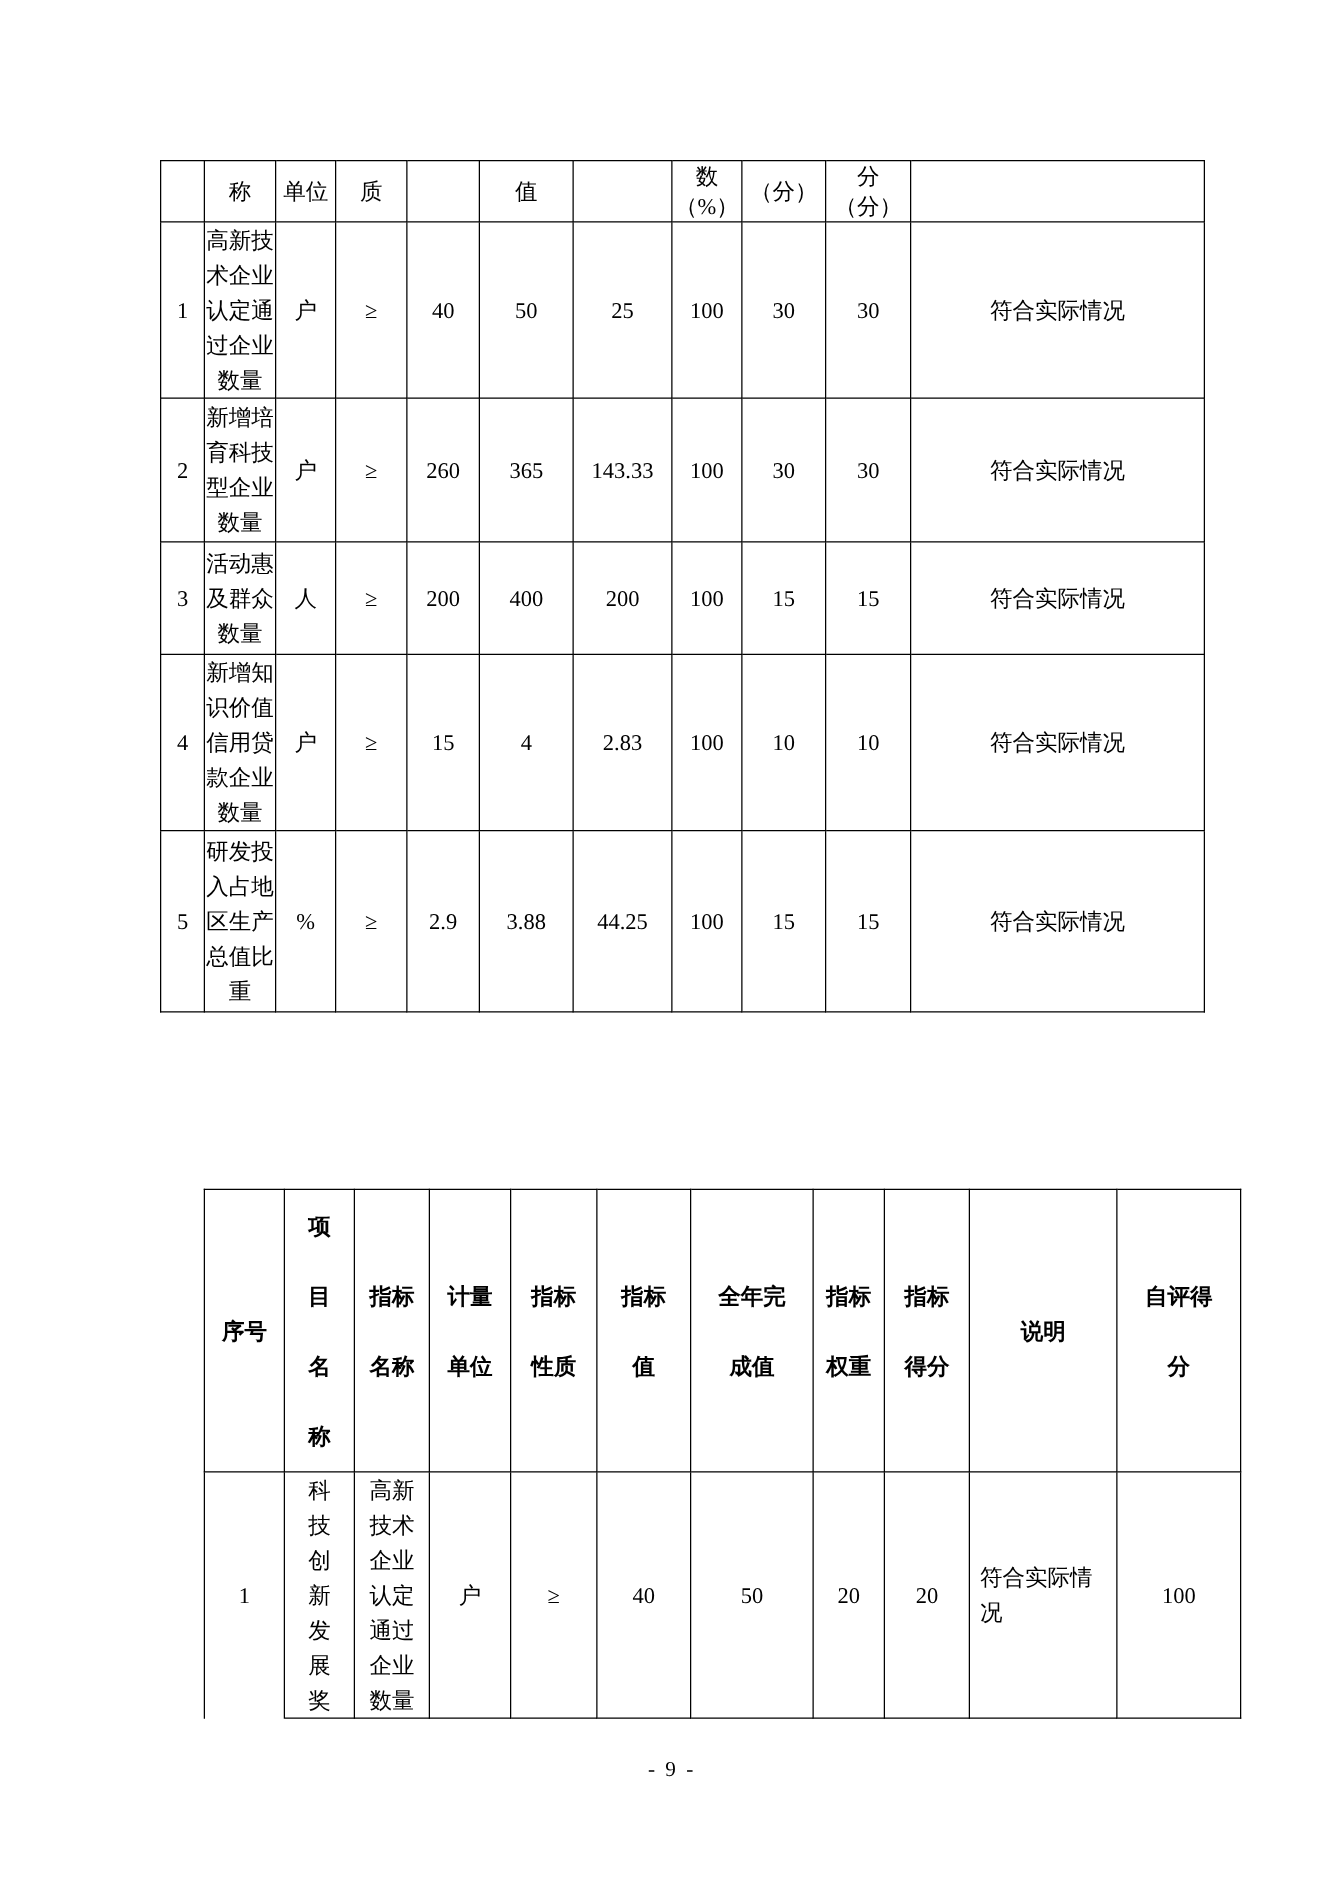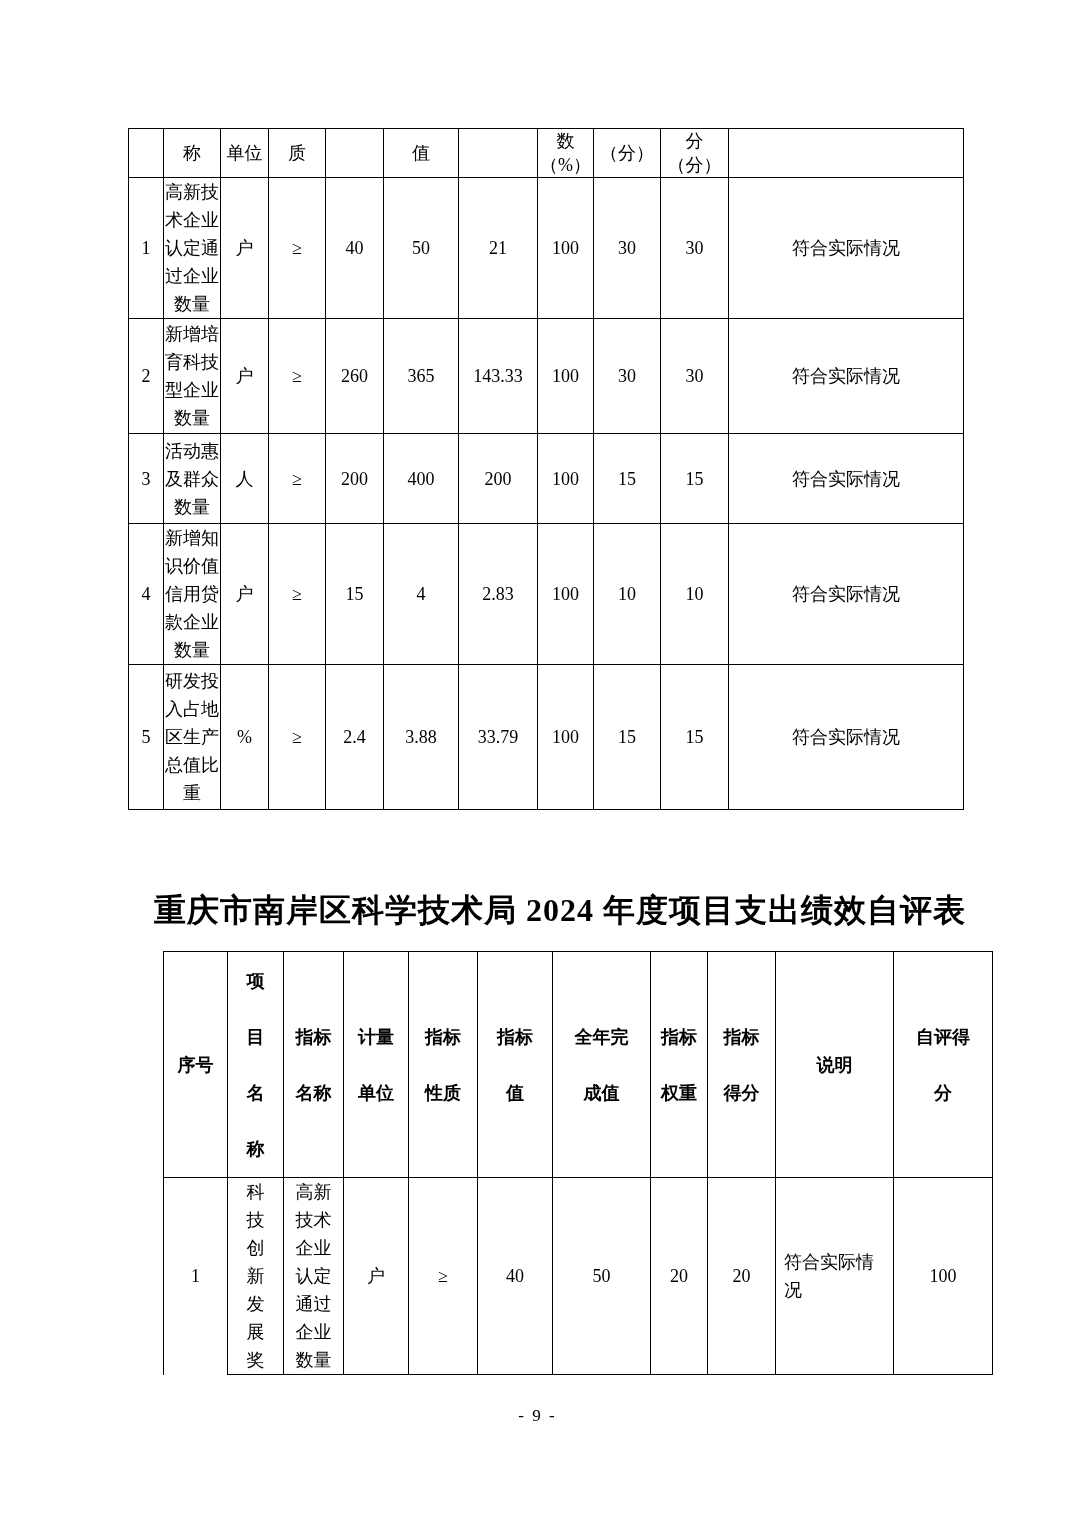--- a/index.html
+++ b/index.html
@@ -113,21 +113,21 @@
       <td>1</td>
       <td>高新技
 术企业
 认定通
 过企业
 数量</td>
       <td>户</td>
       <td>≥</td>
       <td>40</td>
       <td>50</td>
-      <td>21</td>
+      <td>25</td>
       <td>100</td>
       <td>30</td>
       <td>30</td>
       <td>符合实际情况</td>
     </tr>
     <tr class="r2">
       <td>2</td>
       <td>新增培
 育科技
 型企业
@@ -176,32 +176,31 @@
     </tr>
     <tr class="r5">
       <td>5</td>
       <td>研发投
 入占地
 区生产
 总值比
 重</td>
       <td>%</td>
       <td>≥</td>
-      <td>2.4</td>
+      <td>2.9</td>
       <td>3.88</td>
-      <td>33.79</td>
+      <td>44.25</td>
       <td>100</td>
       <td>15</td>
       <td>15</td>
       <td>符合实际情况</td>
     </tr>
   </tbody>
     </table>
 
-  <div class="doc-title">重庆市南岸区科学技术局 2024 年度项目支出绩效自评表</div>
 
   <table id="t2">
     <colgroup>
       <col style="width:64px">
         <col style="width:56px">
         <col style="width:60px">
       <col style="width:65px">
         <col style="width:69px">
         <col style="width:75px">
       <col style="width:98px">

